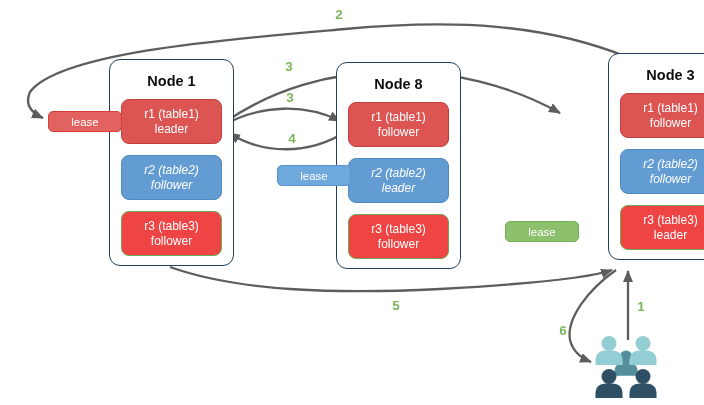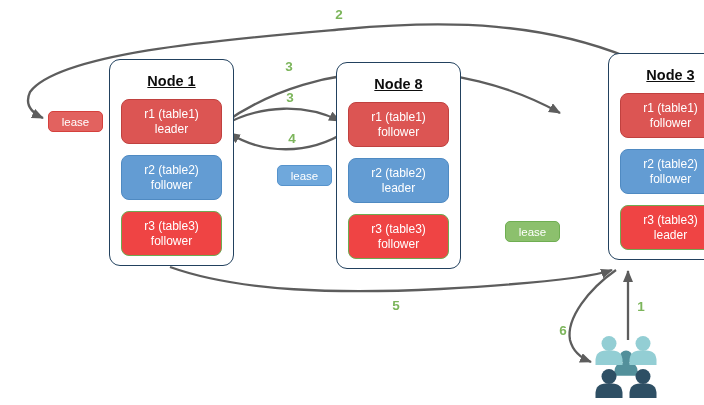--- a/index.html
+++ b/index.html
@@ -3,28 +3,28 @@
 <meta charset="utf-8">
 <style>
   html,body{margin:0;padding:0;background:#fff;}
   .stage{position:relative;width:704px;height:405px;background:#ffffff;overflow:hidden;
          font-family:"Liberation Sans","DejaVu Sans",sans-serif;}
   .arrows{position:absolute;left:0;top:0;z-index:1;}
   .node{position:absolute;width:125px;height:207px;background:#ffffff;
         border:1.6px solid #22415e;border-radius:11px;z-index:2;
         box-sizing:border-box;padding:12px 11px 0 11px;}
   .node-title{text-align:center;font-size:14.5px;font-weight:bold;color:#0e0e0e;
-              line-height:19px;margin-bottom:8px;text-decoration:underline;}
+              line-height:19px;margin-bottom:8px;}
   .replica{height:45px;border-radius:8px;margin-bottom:11px;color:#ffffff;
            display:flex;flex-direction:column;align-items:center;justify-content:center;
            font-size:12px;line-height:15px;text-align:center;box-sizing:border-box;}
   .replica.red{background:#dc5553;border:1px solid #c0413f;}
-  .replica.blue{background:#639cd3;border:1px solid #4f8ac2;}
+  .replica.blue{background:#639cd3;border:1px solid #4f8ac2;font-style:italic;}
   .replica.green{background:#ef4444;border:1px solid #6faa52;}
-  .lease{position:absolute;width:55px;height:21px;border-radius:5px;z-index:3;
+  .lease{position:absolute;width:74px;height:21px;border-radius:5px;z-index:3;
          color:#ffffff;font-size:11.5px;display:flex;align-items:center;justify-content:center;
          box-sizing:border-box;}
   .lease.red{background:#e2625f;border:1.6px solid #d5403c;left:48px;top:111px;}
   .lease.blue{background:#6fa8dc;border:1px solid #5693cc;left:277px;top:165px;}
   .lease.green{background:#8cc06d;border:1px solid #6fae52;left:505px;top:221px;}
   .num{position:absolute;z-index:4;width:18px;text-align:center;
        font-size:13.5px;font-weight:bold;color:#7cb55b;line-height:15px;}
   .num.n2{left:330px;top:7px;}
   .num.n3a{left:280px;top:59px;}
   .num.n3b{left:281px;top:90px;}

